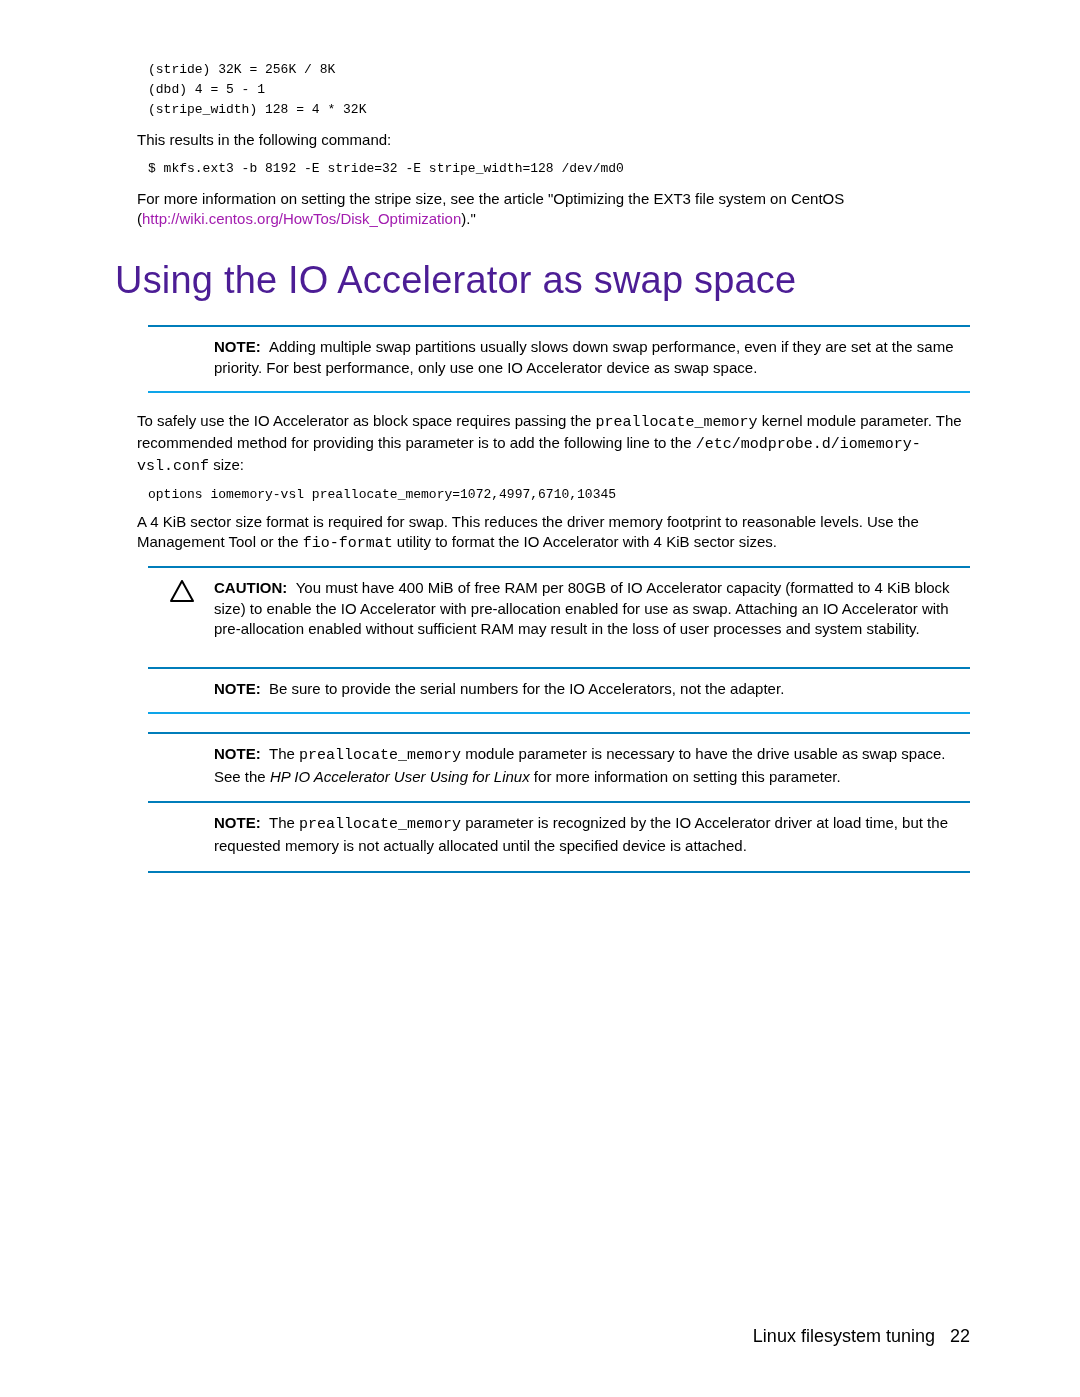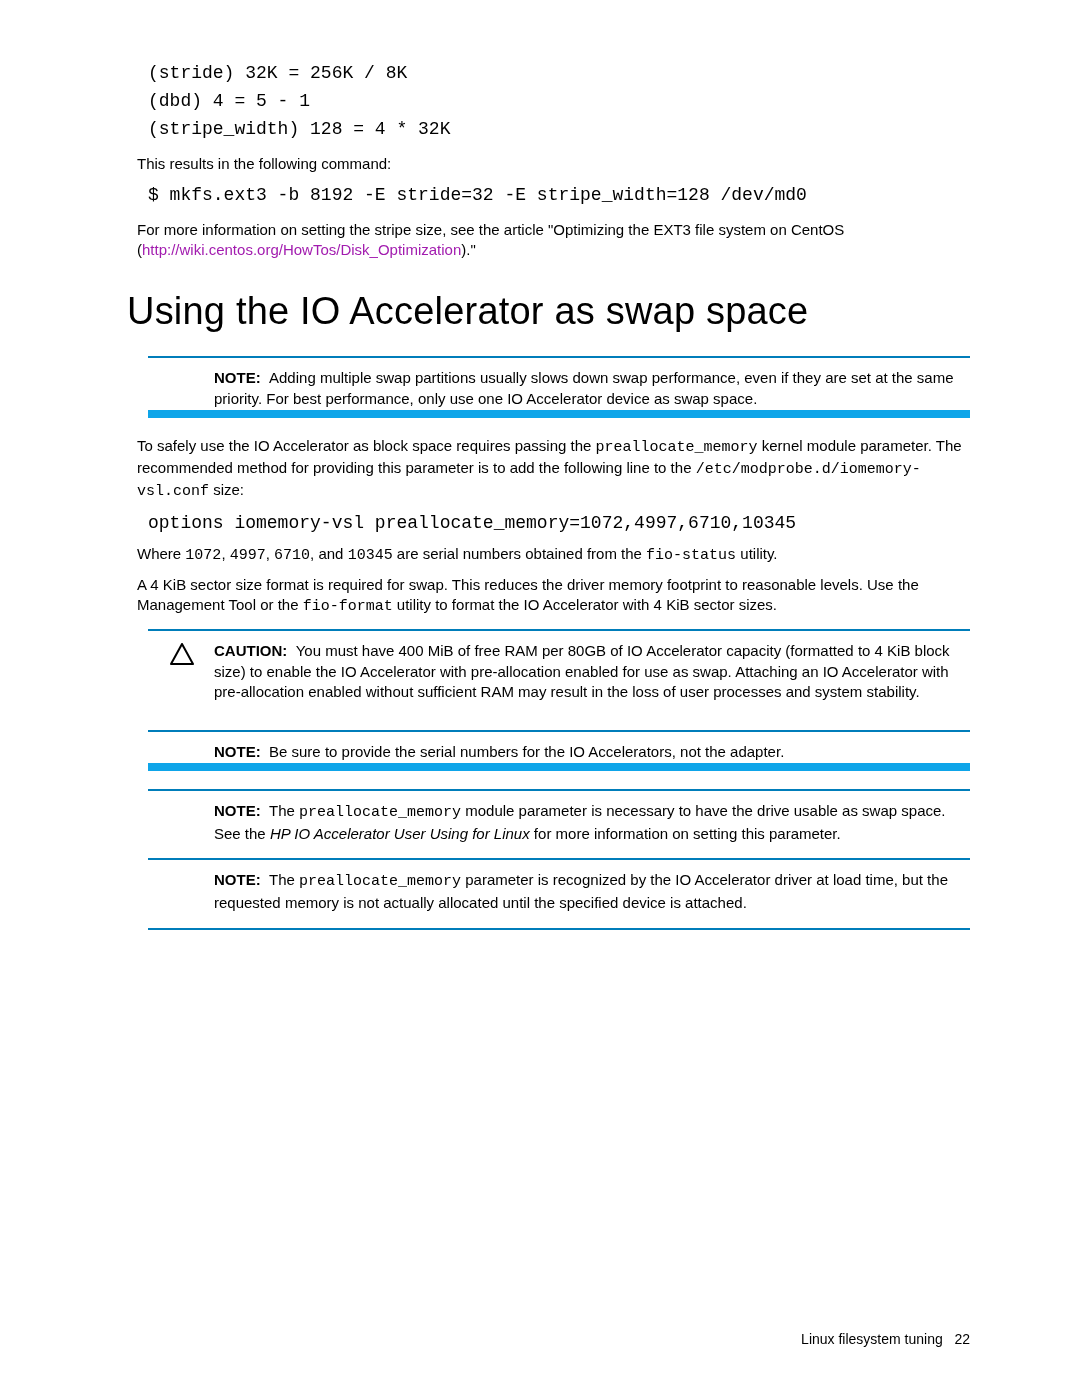--- a/index.html
+++ b/index.html
@@ -12,48 +12,48 @@
     width: 1080px;
   }
   .page {
     padding: 60px 110px 40px 115px;
     box-sizing: border-box;
     min-height: 1397px;
     position: relative;
   }
   .code-block {
     font-family: "Courier New", Courier, monospace;
-    font-size: 18px;
+    font-size: 13px;
     white-space: pre;
     line-height: 1.55;
     margin-left: 33px;
     margin-bottom: 10px;
   }
   .body-text {
     margin-left: 22px;
     line-height: 1.35;
     margin-bottom: 8px;
   }
   a.link {
     color: #a21caf;
     text-decoration: none;
   }
   h1.section-title {
     font-family: "Trebuchet MS", "Lucida Sans", Arial, sans-serif;
     font-weight: 300;
     font-size: 38px;
-    color: #000000;
-    margin: 30px 0 8px 12px;
+    color: #4c1d95;
+    margin: 30px 0 8px 0;
     letter-spacing: 0.2px;
   }
   .note-block {
     margin-left: 33px;
     border-top: 2px solid #007dba;
-    border-bottom: 8px solid #0ea5e9;
-    padding: 10px 0 0 0;
+    border-bottom: 2px solid #0ea5e9;
+    padding: 10px 0 12px 0;
     margin-bottom: 18px;
     margin-top: 23px;
   }
   .note-block .note-content, .caution-block .caution-content {
     margin-left: 66px;
     line-height: 1.38;
   }
   .note-label {
     font-weight: bold;
   }
@@ -71,21 +71,21 @@
   .mono {
     font-family: "Courier New", Courier, monospace;
   }
   .italic {
     font-style: italic;
   }
   .footer {
     position: absolute;
     bottom: 50px;
     right: 110px;
-    font-size: 14px;
+    font-size: 18px;
   }
   .stacked-notes {
     margin-left: 33px;
   }
   .stacked-notes .srow {
     border-top: 2px solid #007dba;
     padding: 10px 0 14px 66px;
     line-height: 1.38;
   }
   .stacked-notes {
@@ -116,23 +116,20 @@
       <span class="note-label">NOTE:</span>&nbsp;&nbsp;<span>Adding multiple swap partitions usually slows down swap performance, even if they are set at the same priority. For best performance, only use one IO Accelerator device as swap space.</span>
     </div>
   </div>
 
   <div class="body-text">
     <span>To safely use the IO Accelerator as block space requires passing the </span><span class="mono">preallocate_memory</span><span> kernel module parameter. The recommended method for providing this parameter is to add the following line to the </span><span class="mono">/etc/modprobe.d/iomemory-vsl.conf</span><span> size:</span>
   </div>
 
   <div class="code-block" style="margin-bottom:6px;">options iomemory-vsl preallocate_memory=1072,4997,6710,10345</div>
 
-  <div class="body-text">
-    <span>Where </span><span class="mono">1072</span><span>, </span><span class="mono">4997</span><span>, </span><span class="mono">6710</span><span>, and </span><span class="mono">10345</span><span> are serial numbers obtained from the </span><span class="mono">fio-status</span><span> utility.</span>
-  </div>
 
   <div class="body-text" style="margin-bottom:12px;">
     <span>A 4 KiB sector size format is required for swap. This reduces the driver memory footprint to reasonable levels. Use the Management Tool or the </span><span class="mono">fio-format</span><span> utility to format the IO Accelerator with 4 KiB sector sizes.</span>
   </div>
 
   <div class="caution-block">
     <div class="caution-icon">
       <svg width="24" height="22" viewBox="0 0 24 22">
           <path d="M12 1 L23 21 L1 21 Z" fill="none" stroke="#000" stroke-width="2" stroke-linejoin="round"></path>
         </svg>

